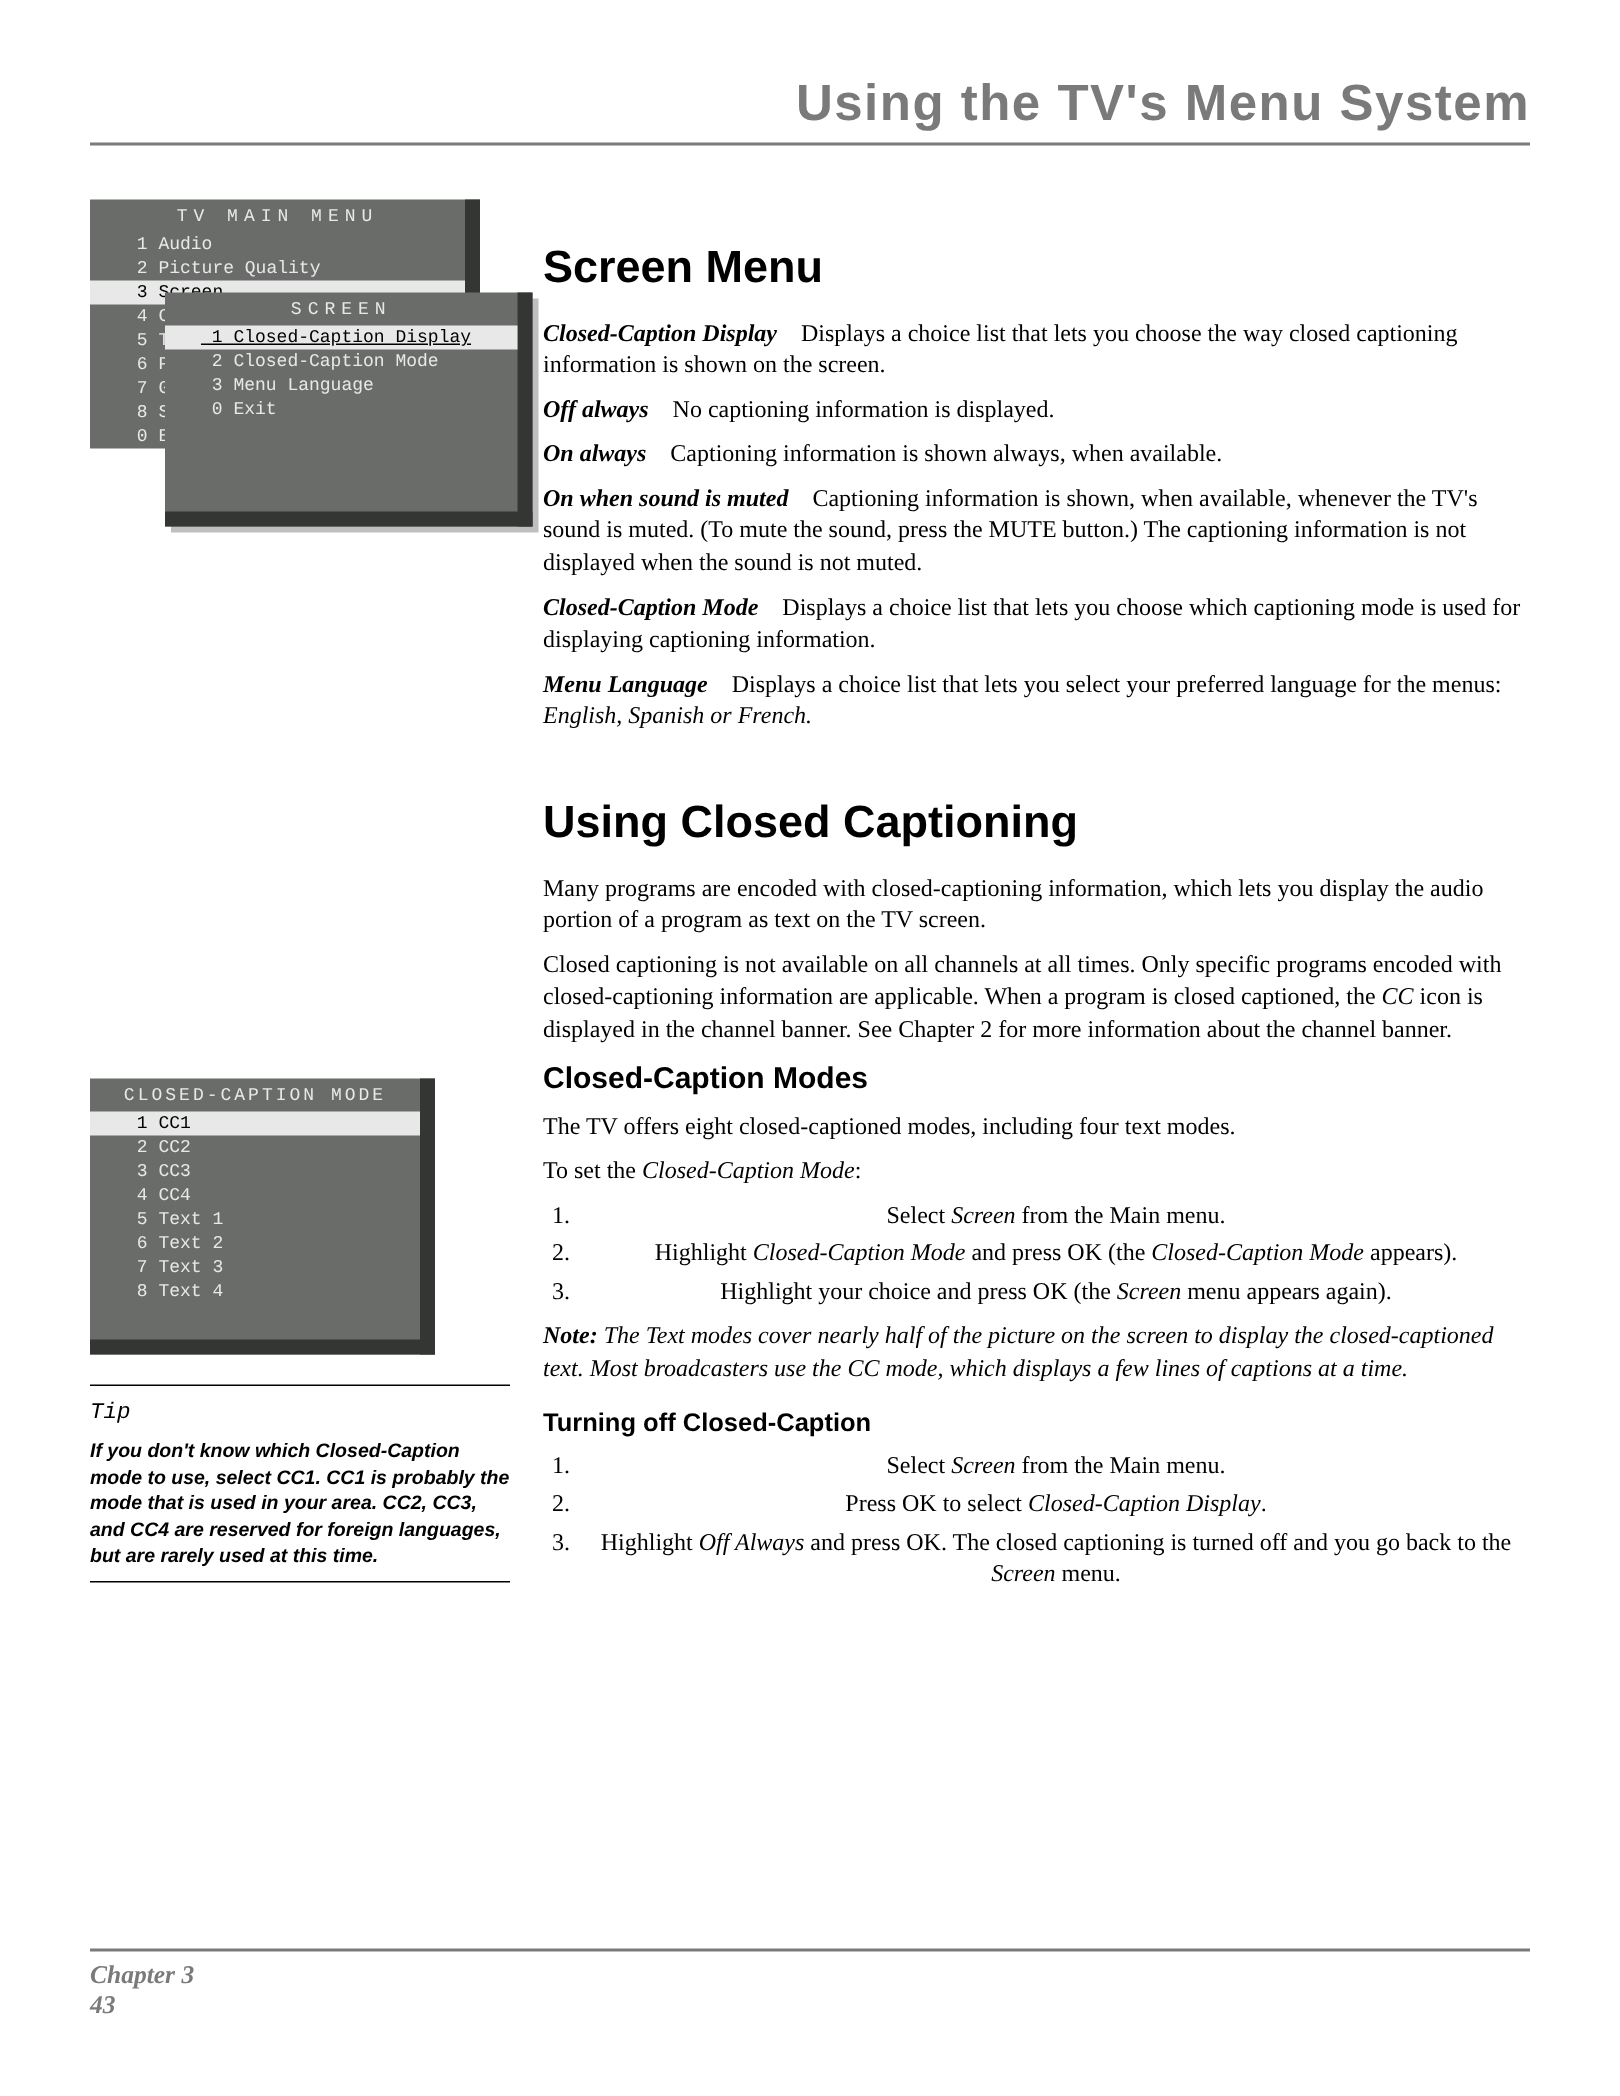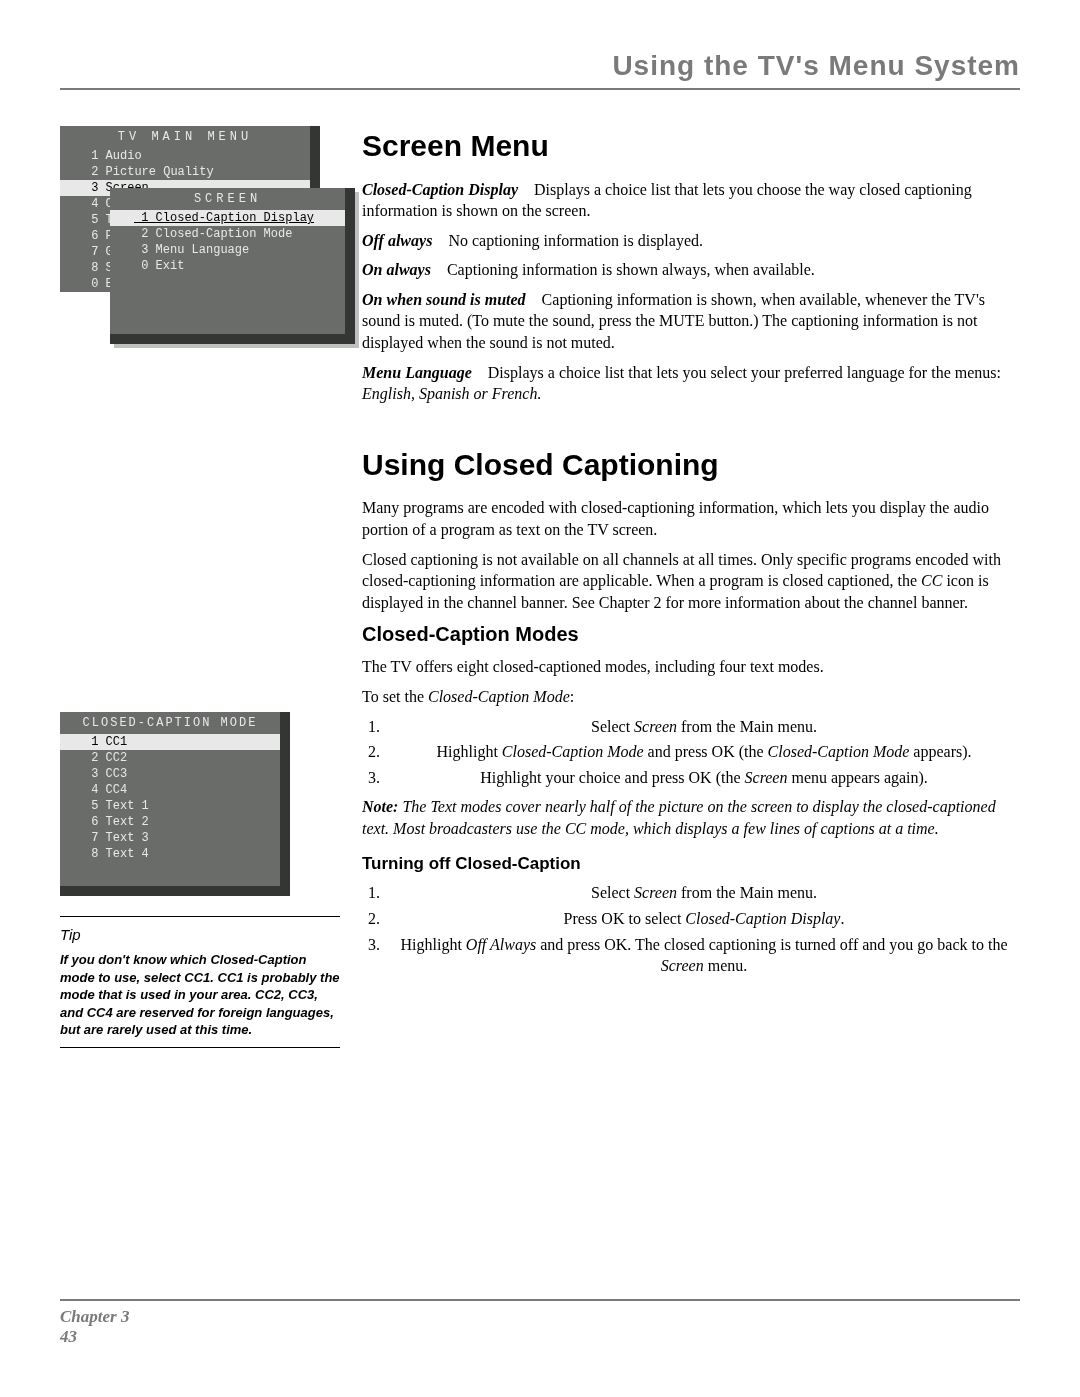--- a/index.html
+++ b/index.html
@@ -8,21 +8,21 @@
     height: 1397px;
     background: #fff;
     font-family: Georgia, 'Times New Roman', serif;
     color: #000;
     position: relative;
     padding: 50px 60px 0 60px;
   }
   .page-title {
     font-family: Arial, Helvetica, sans-serif;
     font-weight: 900;
-    font-size: 28px;
+    font-size: 34px;
     color: #7a7a7a;
     text-align: right;
     letter-spacing: 1px;
     border-bottom: 2px solid #7a7a7a;
     padding-bottom: 6px;
     margin-bottom: 36px;
   }
   .content {
     display: flex;
     gap: 22px;
@@ -34,20 +34,21 @@
   .right-col {
     flex: 1;
     font-size: 16px;
     line-height: 1.35;
   }
   .right-col h1 {
     font-family: 'Segoe UI', Arial, sans-serif;
     font-size: 30px;
     font-weight: bold;
     margin-bottom: 12px;
+    margin-top: 26px;
   }
   .right-col h2 {
     font-family: 'Segoe UI', Arial, sans-serif;
     font-size: 20px;
     font-weight: bold;
     margin-top: 0;
     margin-bottom: 6px;
   }
   .right-col h3 {
     font-family: 'Segoe UI', Arial, sans-serif;
@@ -126,21 +127,21 @@
   
   .tip {
     border-top: 1px solid #000;
     border-bottom: 1px solid #000;
     padding: 8px 0;
     width: 280px;
     font-family: Arial, Helvetica, sans-serif;
     font-size: 13px;
     line-height: 1.35;
   }
-  .tip-title { font-style: italic; font-weight: normal; font-size: 15px; font-family: Liberation Sans, sans-serif; margin-bottom: 6px; }
+  .tip-title { font-style: italic; font-weight: normal; font-size: 15px; font-family: Liberation Mono, monospace; margin-bottom: 6px; }
   .tip-body { font-style: italic; font-weight: bold; }
 
   
   .footer {
     position: absolute;
     left: 60px;
     right: 60px;
     bottom: 50px;
     border-top: 2px solid #7a7a7a;
     padding-top: 6px;
@@ -223,20 +224,24 @@
     </p>
     <p class="indent">
       <span class="term">On always</span>&nbsp;&nbsp;&nbsp;
       <span>Captioning information is shown always, when available.</span>
     </p>
     <p class="indent">
       <span class="term">On when sound is muted</span>&nbsp;&nbsp;&nbsp;
       <span>Captioning information is shown, when available, whenever the TV's sound is muted. (To mute the sound, press the MUTE button.) The captioning information is not displayed when the sound is not muted.</span>
     </p>
 
+    <p>
+      <span class="term">Closed-Caption Mode</span>&nbsp;&nbsp;&nbsp;
+      <span>Displays a choice list that lets you choose which captioning mode is used for displaying captioning information.</span>
+    </p>
 
     <p>
       <span class="term">Menu Language</span>&nbsp;&nbsp;&nbsp;
       <span>Displays a choice list that lets you select your preferred language for the menus: </span>
       <span class="ital" id="ml-langs"><span>English</span>, <span>Spanish</span> or <span>French</span>.</span>
     </p>
 
     <h1 style="margin-top:40px">Using Closed Captioning</h1>
     <p>Many programs are encoded with closed-captioning information, which lets you display the audio portion of a program as text on the TV screen.</p>
     <p>

